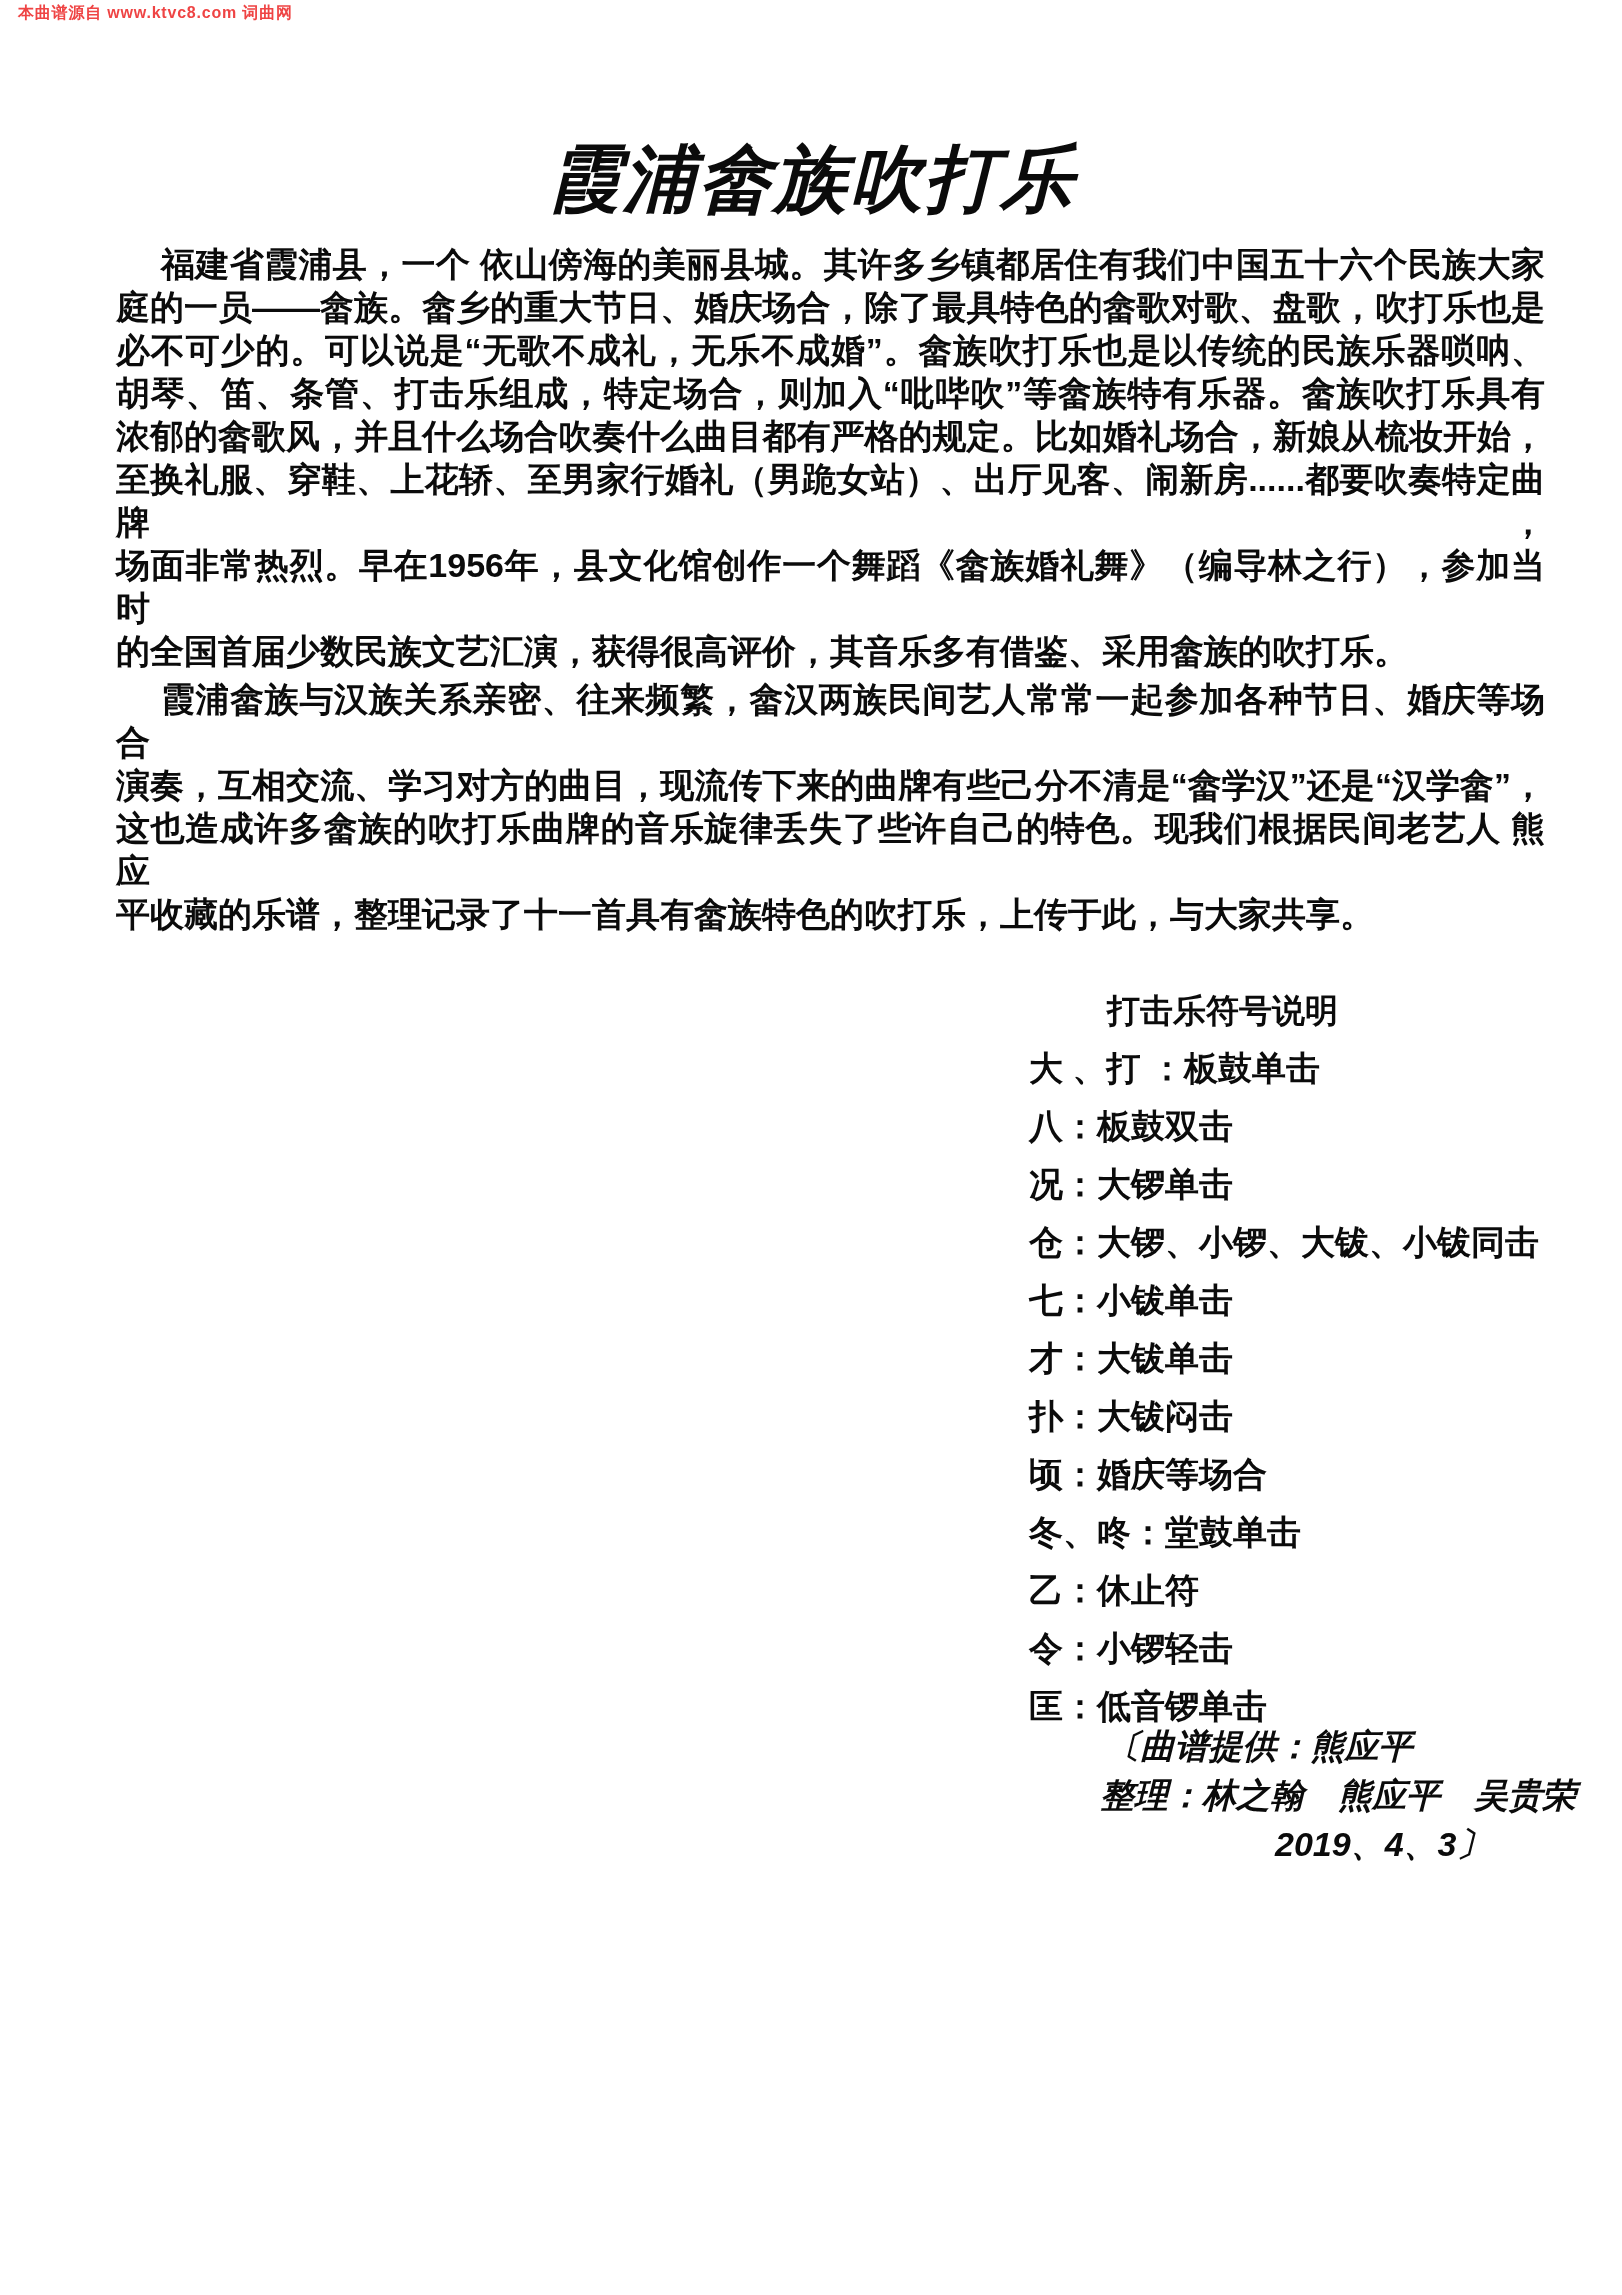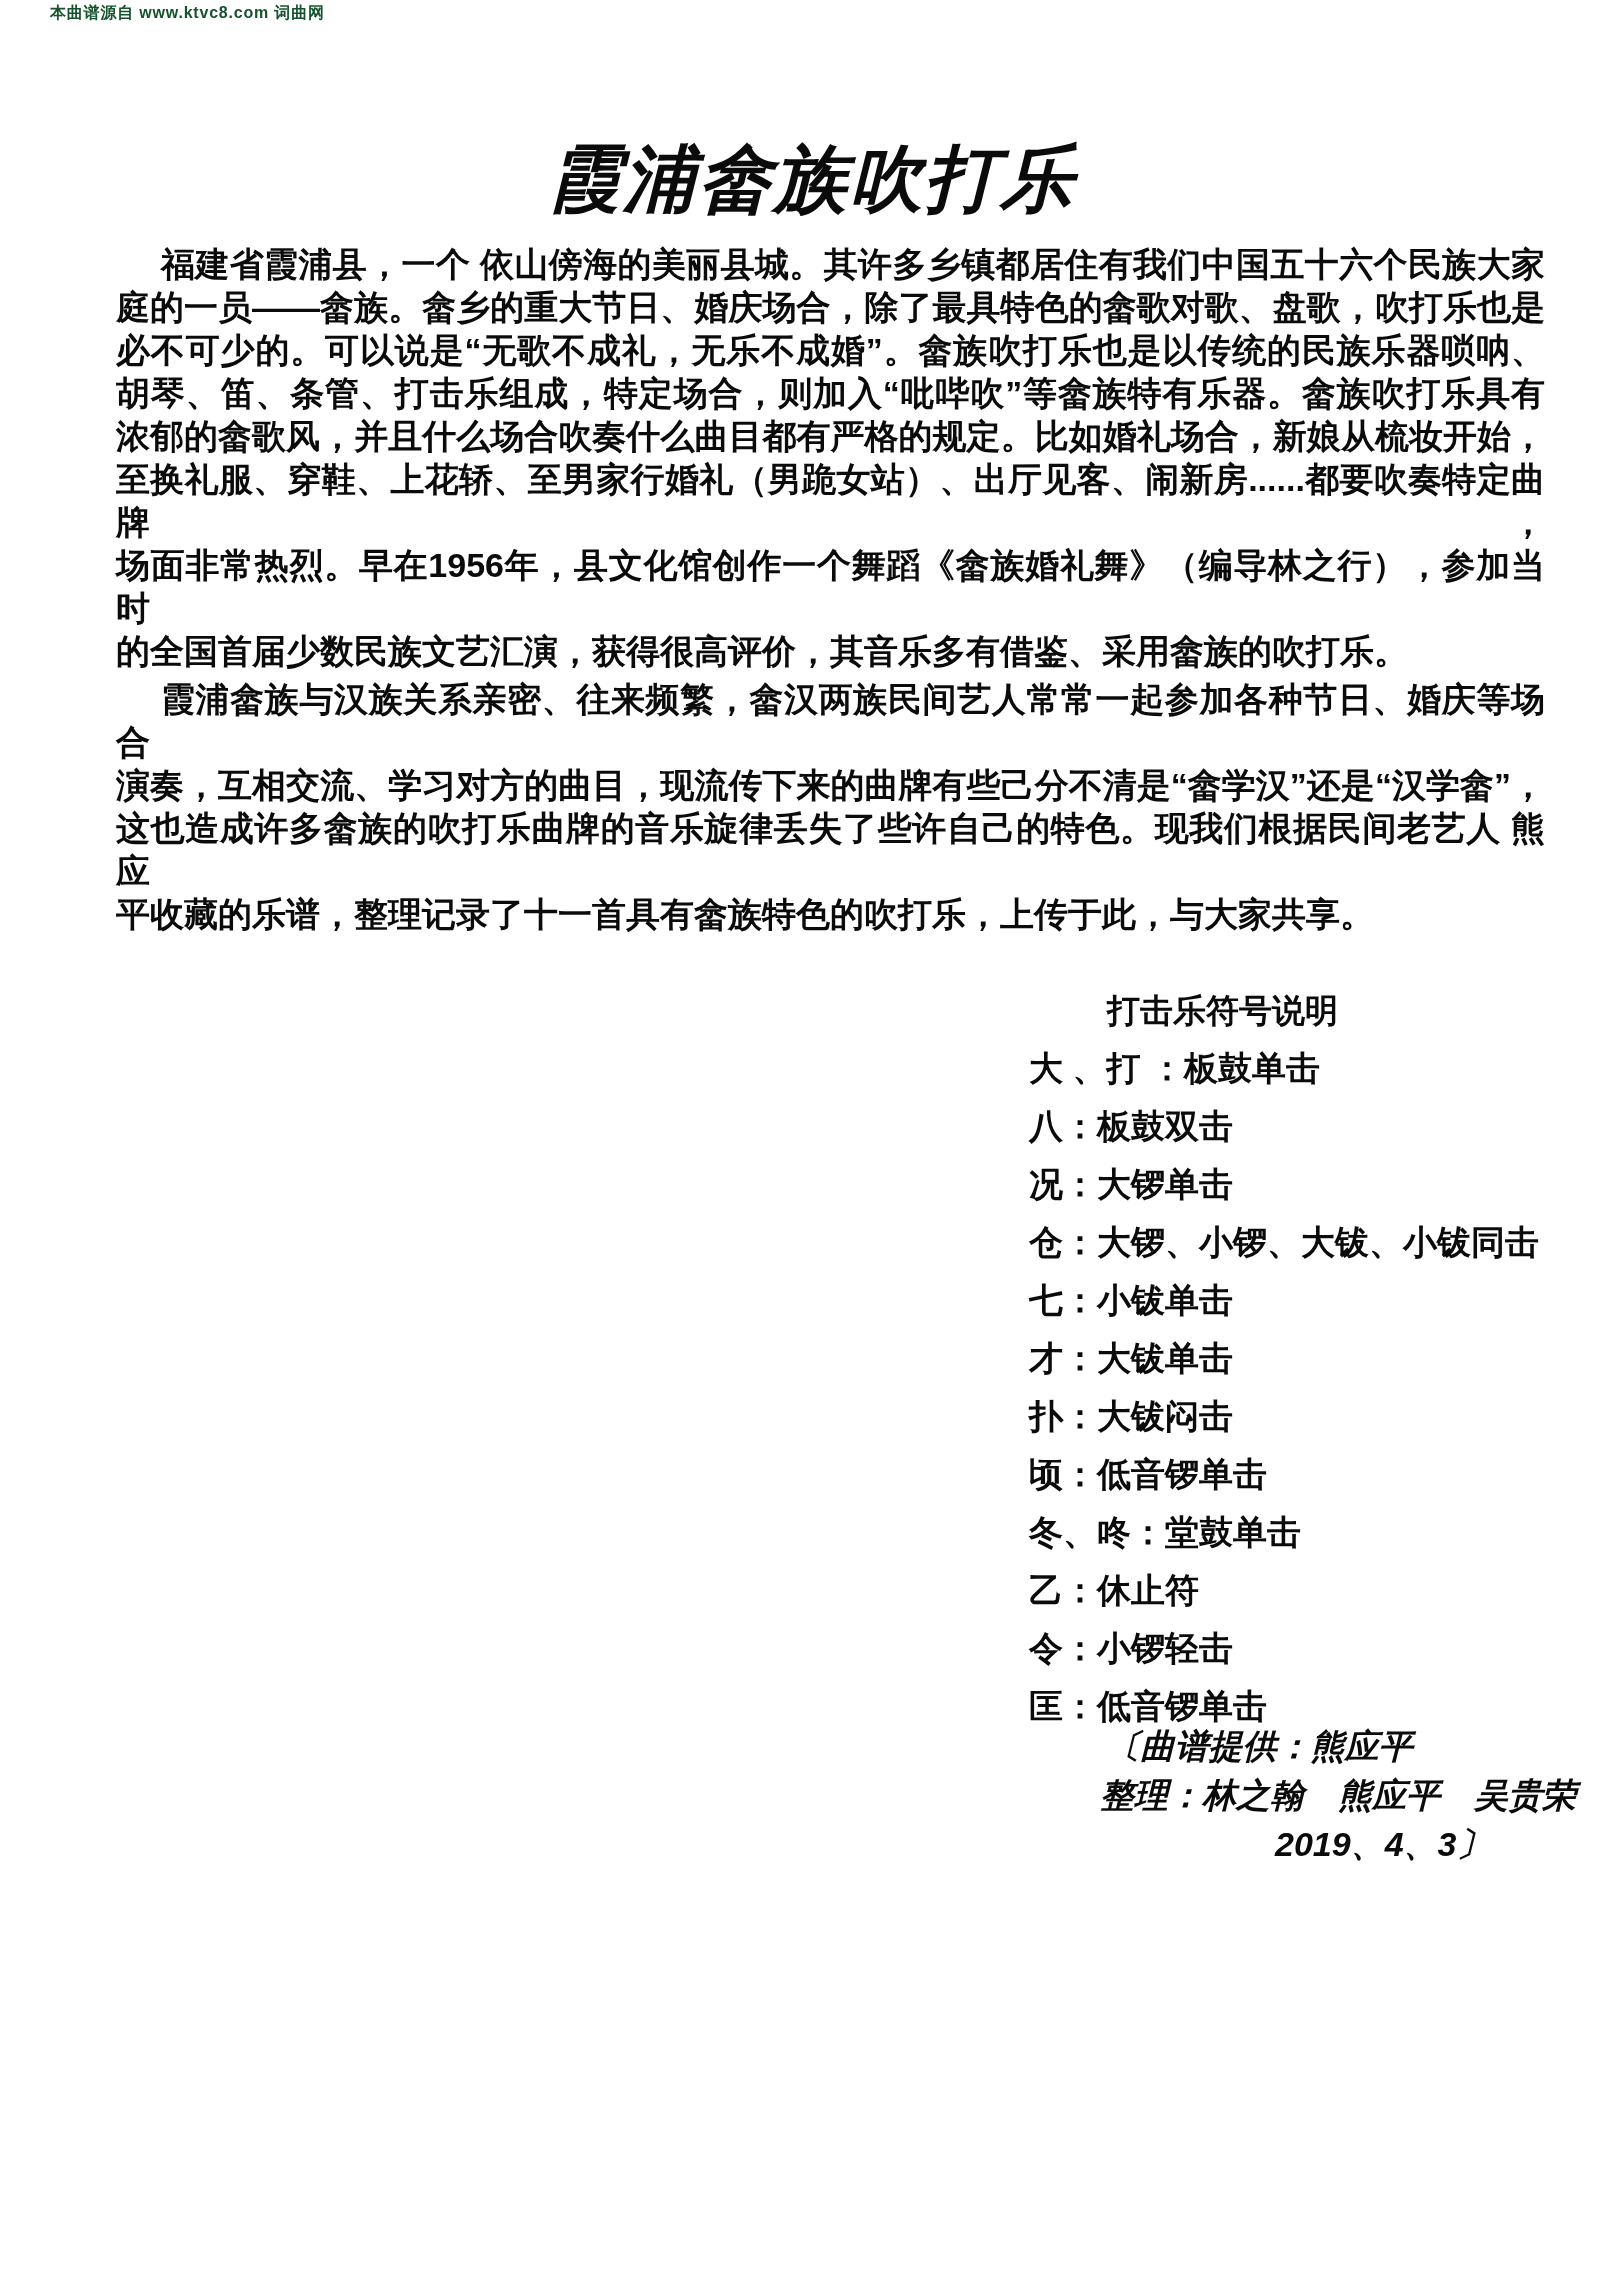--- a/index.html
+++ b/index.html
@@ -82,21 +82,21 @@
     white-space:nowrap;
   }
   .credits .c1{ padding-left:6.5px; }
   .credits .c3{ padding-left:175px; }
 </style>
 </head>
 <body>
 
 <div class="page" style="color: rgb(11, 11, 11); background: rgb(255, 255, 255);">
 
-  <div class="watermark" style="color: #14532d; margin-left: 32px;">本曲谱源自 www.ktvc8.com 词曲网</div>
+  <div class="watermark" style="color: #ef4444;">本曲谱源自 www.ktvc8.com 词曲网</div>
 
   <h1 class="doc-title">霞浦畲族吹打乐</h1>
 
   <section class="intro">
     <div class="para para-1">
         <div class="line first">福建省霞浦县，一个 依山傍海的美丽县城。其许多乡镇都居住有我们中国五十六个民族大家</div>
         <div class="line">庭的一员——畲族。畲乡的重大节日、婚庆场合，除了最具特色的畲歌对歌、盘歌，吹打乐也是</div>
         <div class="line">必不可少的。可以说是“无歌不成礼，无乐不成婚”。畲族吹打乐也是以传统的民族乐器唢呐、</div>
         <div class="line">胡琴、笛、条管、打击乐组成，特定场合，则加入“吡哔吹”等畲族特有乐器。畲族吹打乐具有</div>
         <div class="line">浓郁的畲歌风，并且什么场合吹奏什么曲目都有严格的规定。比如婚礼场合，新娘从梳妆开始，</div>
@@ -115,21 +115,21 @@
   <section class="notation">
     <div class="notation-heading">打击乐符号说明</div>
     <div class="notation-items">
         <div class="line first">大 、打 ：板鼓单击</div>
         <div class="line">八：板鼓双击</div>
         <div class="line">况：大锣单击</div>
         <div class="line">仓：大锣、小锣、大钹、小钹同击</div>
         <div class="line">七：小钹单击</div>
         <div class="line">才：大钹单击</div>
         <div class="line">扑：大钹闷击</div>
-        <div class="line">顷：低音锣单击</div>
+        <div class="line">顷：婚庆等场合</div>
         <div class="line">冬、咚：堂鼓单击</div>
         <div class="line">乙：休止符</div>
         <div class="line">令：小锣轻击</div>
         <div class="line last">匡：低音锣单击</div>
       </div>
   </section>
 
   <section class="credits">
     <div class="c1">〔曲谱提供：熊应平</div>
     <div class="c2">整理：林之翰　熊应平　吴贵荣</div>

